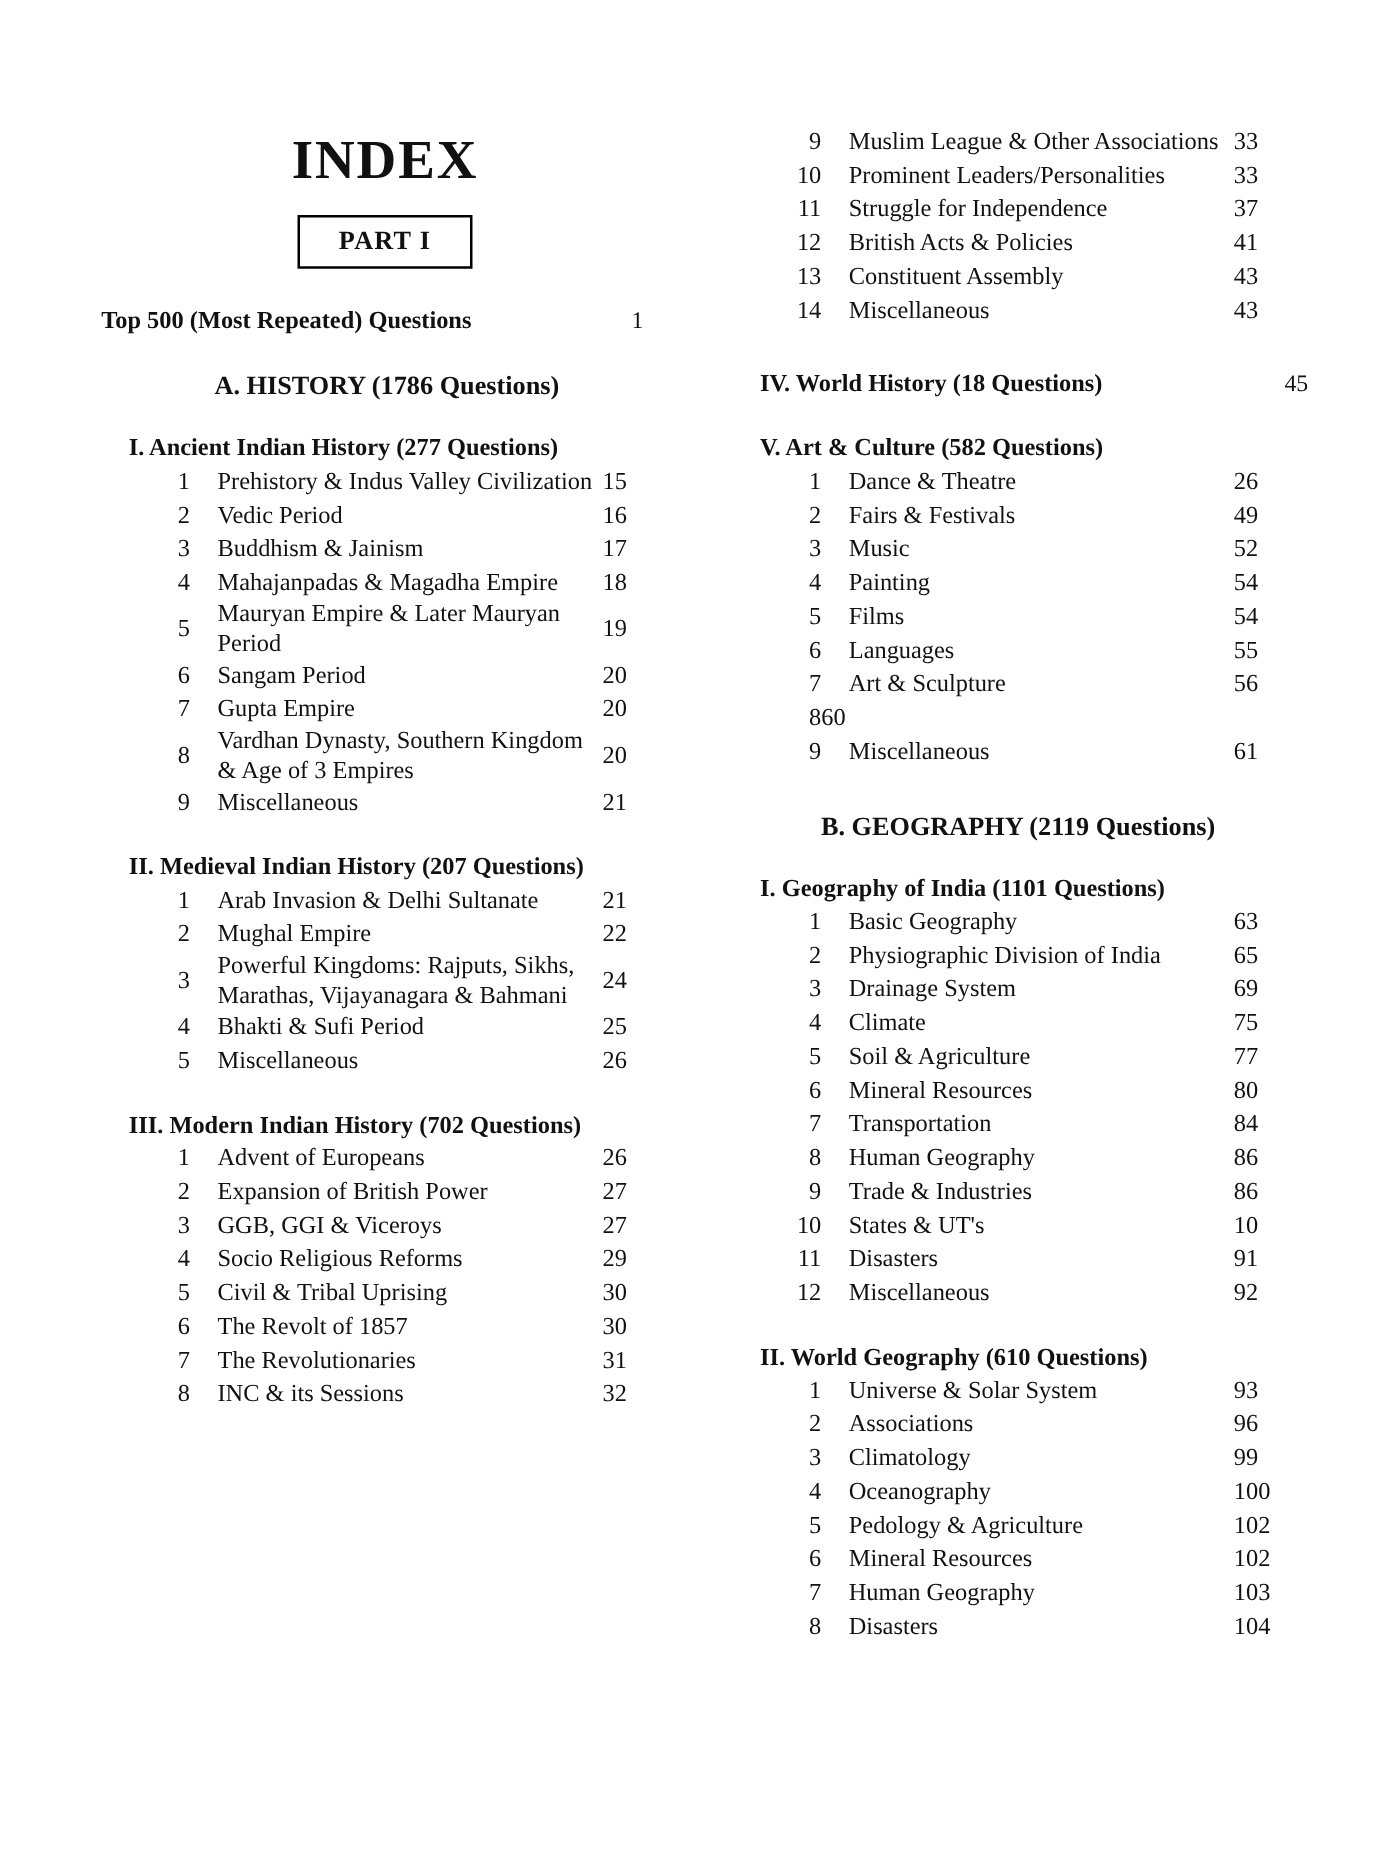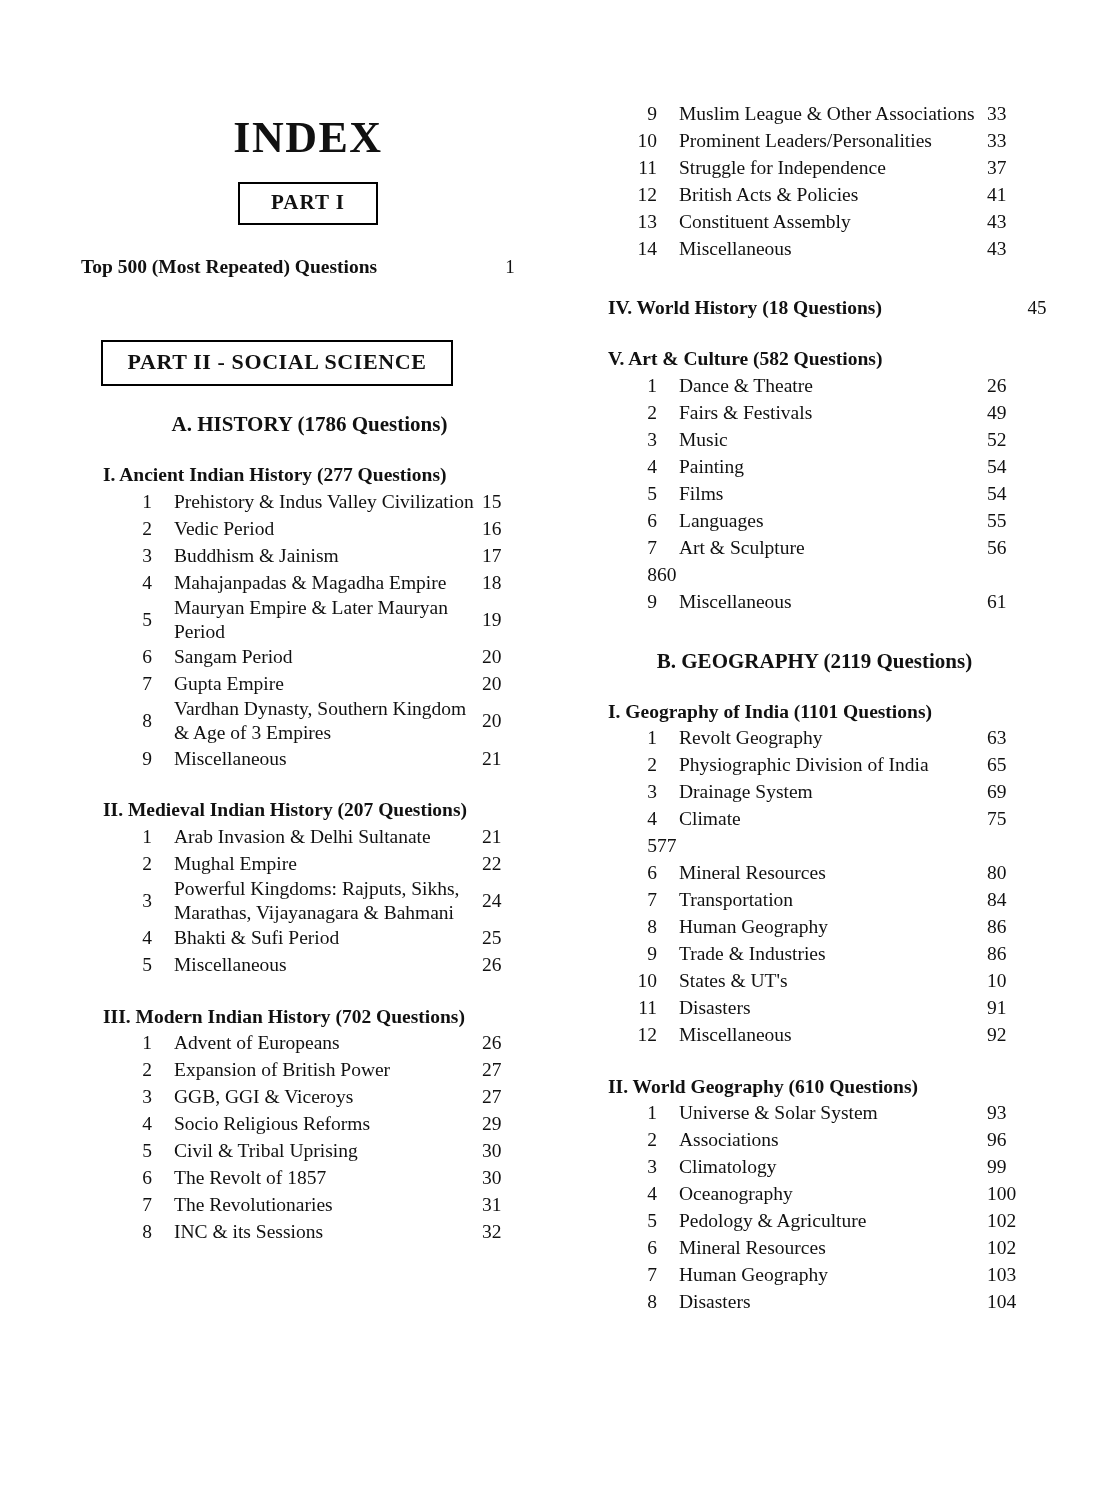--- a/index.html
+++ b/index.html
@@ -31,21 +31,21 @@
   .col-left  { left: 78px;  width: 460px; }
   .col-right { left: 583px; width: 460px; }
 
   
   .index-title {
     font-family: "Liberation Serif", "DejaVu Serif", serif;
     font-weight: bold;
     font-size: 44px;
     letter-spacing: 1.5px;
     text-align: center;
-    margin: 12px;
+    margin: 2px;
     padding-top: 104px;
     line-height: 1;
   }
 
   .part-box {
     border: 2px solid #000;
     display: block;
     text-align: center;
     font-weight: bold;
     box-sizing: border-box;
@@ -154,21 +154,20 @@
 
     <h1 class="index-title">INDEX</h1>
 
     <div class="part-box part-i-box">PART I</div>
 
     <div class="toprow">
       <div class="label">Top 500 (Most Repeated) Questions</div>
       <div class="pg">1</div>
     </div>
 
-    <div class="part-box part-ii-box">PART II - SOCIAL SCIENCE</div>
 
     <div class="gap-md"></div>
 
     <div class="sec-head">A. HISTORY (1786 Questions)</div>
 
     <div class="gap-md"></div>
 
     <div class="sub-head">I. Ancient Indian History (277 Questions)</div>
     <div class="entries">
       <div class="entry">
@@ -394,40 +393,41 @@
     <div class="gap-lg"></div>
 
     <div class="sec-head">B. GEOGRAPHY (2119 Questions)</div>
 
     <div class="gap-md"></div>
 
     <div class="sub-head">I. Geography of India (1101 Questions)</div>
     <div class="entries">
       <div class="entry">
         <span class="num">1</span>
-        <span class="title">Revolt Geography</span>
+        <span class="title">Basic Geography</span>
         <span class="pg">63</span>
       </div>
       <div class="entry">
         <span class="num">2</span>
         <span class="title">Physiographic Division of India</span>
         <span class="pg">65</span>
       </div>
       <div class="entry">
         <span class="num">3</span>
         <span class="title">Drainage System</span>
         <span class="pg">69</span>
       </div>
       <div class="entry">
         <span class="num">4</span>
         <span class="title">Climate</span>
         <span class="pg">75</span>
       </div>
       <div class="entry">
         <span class="num">5</span>
+        <span class="title">Soil &amp; Agriculture</span>
         <span class="pg">77</span>
       </div>
       <div class="entry">
         <span class="num">6</span>
         <span class="title">Mineral Resources</span>
         <span class="pg">80</span>
       </div>
       <div class="entry">
         <span class="num">7</span>
         <span class="title">Transportation</span>

